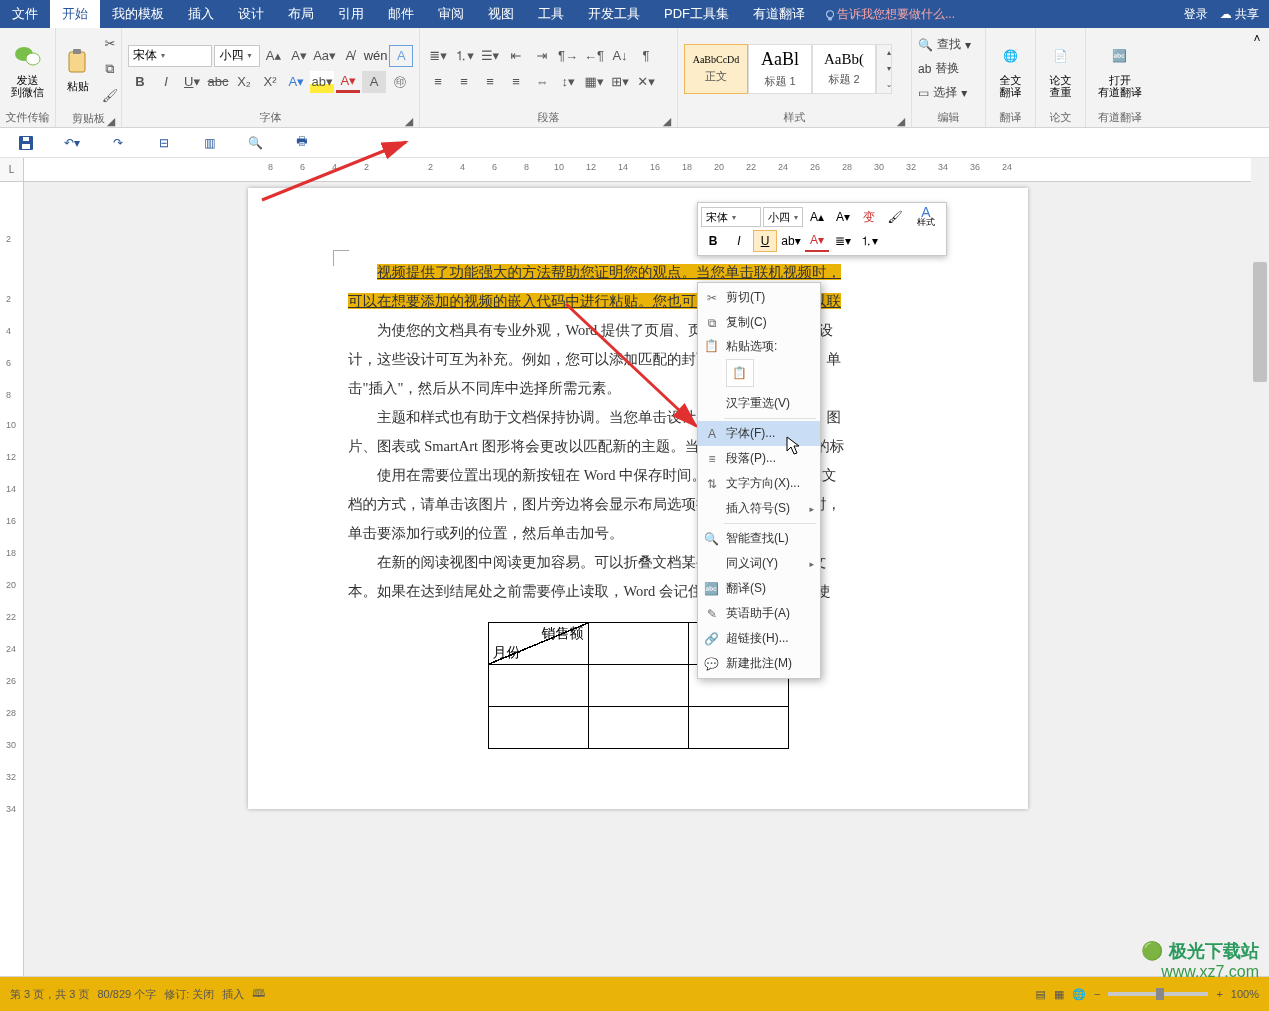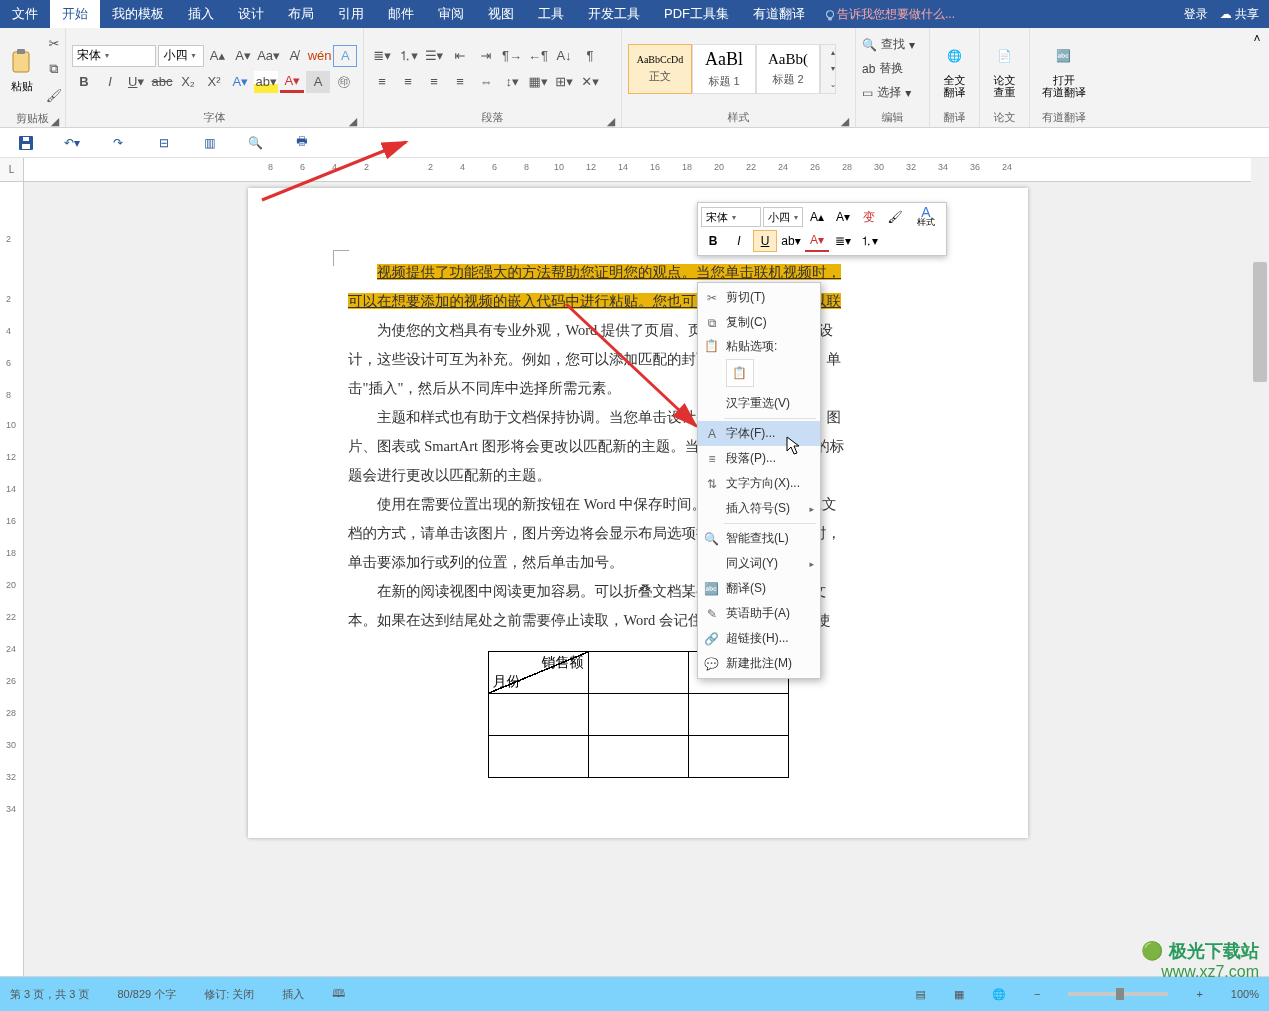--- a/index.html
+++ b/index.html
@@ -76,21 +76,21 @@
   .ctx .item .ic { position: absolute; left: 6px; width: 16px; text-align: center; color: #666; font-size: 12px; }
   .ctx .item .arw { position: absolute; right: 6px; font-size: 9px; color: #666; }
   .ctx .sep { height: 1px; background: #e0e0e0; margin: 2px 4px 2px 26px; }
   .ctx .hdr { padding-left: 28px; height: 22px; line-height: 22px; color: #333; }
   .ctx .paste-icon { display: inline-block; width: 28px; height: 28px; border: 1px solid #ddd; margin: 2px 0 4px 28px; background: #fff; text-align:center; line-height:26px;}
   
   
   .cursor { position: absolute; width: 16px; height: 20px; }
   
   
-  .statusbar { position: absolute; bottom: 0; left: 0; right: 0; height: 24px; background: #7dd3fc; border-top: 1px solid #d4d4d4; display: flex; align-items: center; font-size: 11px; color: #555; padding: 17px 10px; gap: 28px; }
+  .statusbar { position: absolute; bottom: 0; left: 0; right: 0; height: 24px; background: #eab308; border-top: 1px solid #d4d4d4; display: flex; align-items: center; font-size: 11px; color: #555; padding: 17px 10px; gap: 8px; }
   .statusbar .spacer { flex: 1; }
   .zoom-track { width: 100px; height: 4px; background: #c8c8c8; position: relative; }
   .zoom-track .knob { position: absolute; left: 48px; top: -4px; width: 8px; height: 12px; background: #888; }
   
   
   .watermark { position: absolute; right: 10px; bottom: 30px; text-align: right; }
   .watermark .logo { font-size: 18px; font-weight: bold; color: #2b9a5c; }
   .watermark .url { font-size: 16px; color: #3a9948; }
   
   svg { display: block; }
@@ -122,20 +122,35 @@
   </div>
   <div class="spacer"></div>
   <div class="right">
     <span>登录</span>
     <span>☁ <span>共享</span></span>
   </div>
 </div>
 
 <div class="ribbon">
 
+  <div class="ribbon-group" style="width:56px">
+    <div class="ribbon-group-body">
+      <div class="big-btn">
+        <div class="icon-box">
+            <svg width="28" height="24" viewBox="0 0 28 24">
+              <ellipse cx="10" cy="10" rx="9" ry="7" fill="#7bbf4b"></ellipse>
+              <ellipse cx="19" cy="15" rx="7" ry="6" fill="#fff" stroke="#7bbf4b"></ellipse>
+            </svg>
+          </div>
+        <div class="lbl" style="white-space:pre-line">发送
+到微信</div>
+      </div>
+    </div>
+    <div class="ribbon-group-label">文件传输</div>
+  </div>
   <div class="ribbon-group" style="width:66px">
     <div class="ribbon-group-body">
       <div class="big-btn" style="width:34px">
         <div class="icon-box">
             <svg width="24" height="28" viewBox="0 0 24 28">
               <rect x="3" y="4" width="16" height="20" rx="2" fill="#f7d58a" stroke="#b58a30"></rect>
               <rect x="7" y="1" width="8" height="5" rx="1" fill="#888"></rect>
             </svg>
           </div>
         <div class="lbl">粘贴</div>
@@ -158,21 +173,21 @@
               <span class="arrow">▾</span>
             </div>
           <div class="combo" style="width:46px">
               <span>小四</span>
               <span class="arrow">▾</span>
             </div>
           <div class="small-btn">A▴</div>
           <div class="small-btn">A▾</div>
           <div class="small-btn">Aa▾</div>
           <div class="small-btn">A̸</div>
-          <div class="small-btn" style="color:#c2410c">wén</div>
+          <div class="small-btn" style="color:#404040">wén</div>
           <div class="small-btn" style="border:1px solid #6aa0de;color:#6aa0de">A</div>
         </div>
         <div class="font-row">
           <div class="small-btn">
               <b>B</b>
             </div>
           <div class="small-btn">
               <i>I</i>
             </div>
           <div class="small-btn"><u>U</u>▾</div>
@@ -362,21 +377,20 @@
 
   <div class="page">
     <div class="page-corner-marker"></div>
     <p class="doc-line indent"><span class="sel">视频提供了功能强大的方法帮助您证明您的观点。当您单击联机视频时，</span></p>
     <p class="doc-line"><span class="sel">可以在想要添加的视频的嵌入代码中进行粘贴。您也可以键入一个关键字以联</span></p>
     <p class="doc-line indent">为使您的文档具有专业外观，Word 提供了页眉、页脚、封面和文本框设</p>
     <p class="doc-line">计，这些设计可互为补充。例如，您可以添加匹配的封面、页眉和提要栏。单</p>
     <p class="doc-line">击"插入"，然后从不同库中选择所需元素。</p>
     <p class="doc-line indent">主题和样式也有助于文档保持协调。当您单击设计并选择新的主题时，图</p>
     <p class="doc-line">片、图表或 SmartArt 图形将会更改以匹配新的主题。当您应用样式时，您的标</p>
-    <p class="doc-line">题会进行更改以匹配新的主题。</p>
     <p class="doc-line indent">使用在需要位置出现的新按钮在 Word 中保存时间。若要更改图片适应文</p>
     <p class="doc-line">档的方式，请单击该图片，图片旁边将会显示布局选项按钮。当处理表格时，</p>
     <p class="doc-line">单击要添加行或列的位置，然后单击加号。</p>
     <p class="doc-line indent">在新的阅读视图中阅读更加容易。可以折叠文档某些部分并关注所需文</p>
     <p class="doc-line">本。如果在达到结尾处之前需要停止读取，Word 会记住您的停止位置 - 即使</p>
     <table class="doc-table">
       <tbody>
           <tr>
             <td class="diag">
               <span class="tr">销售额</span>

